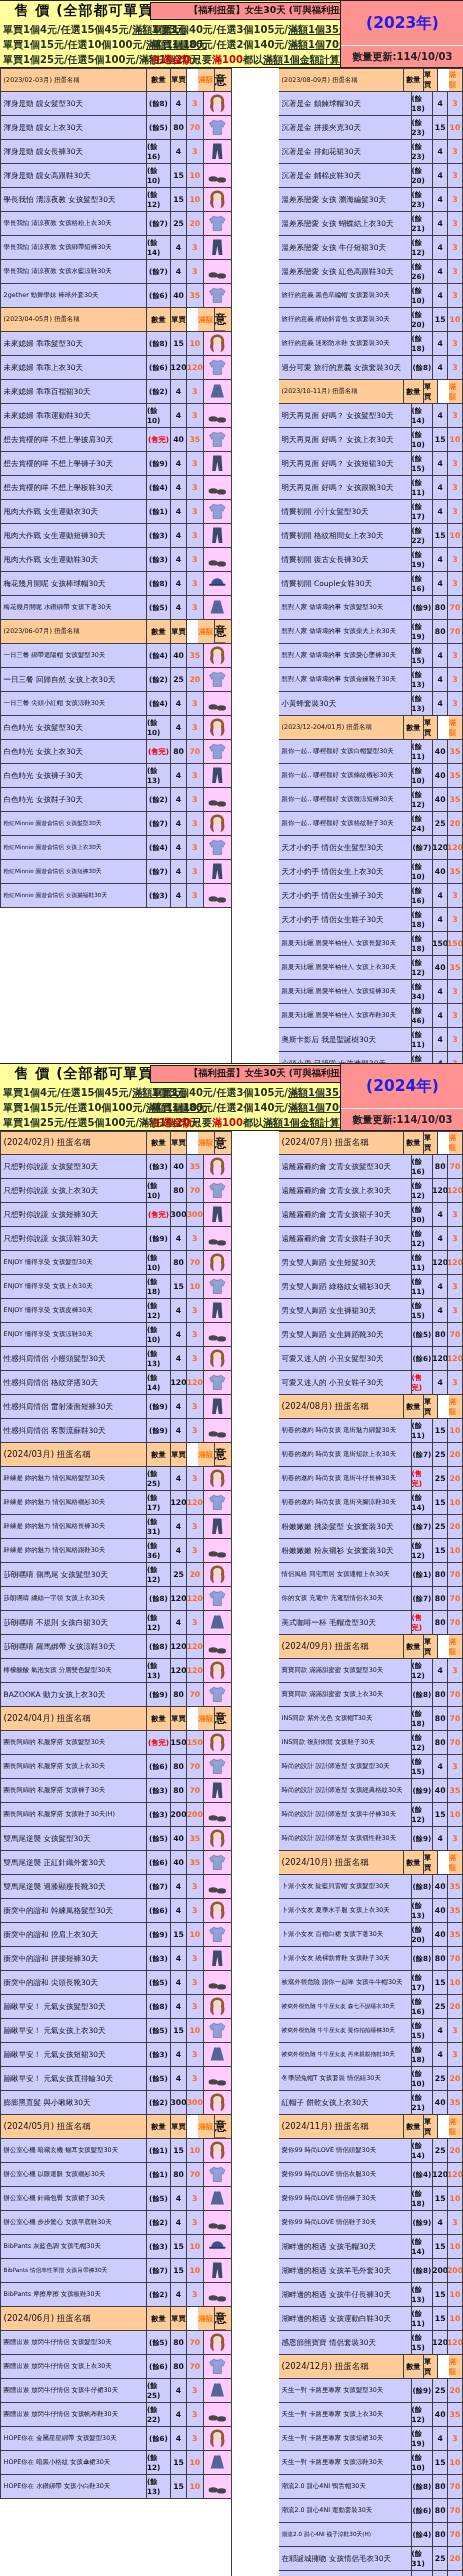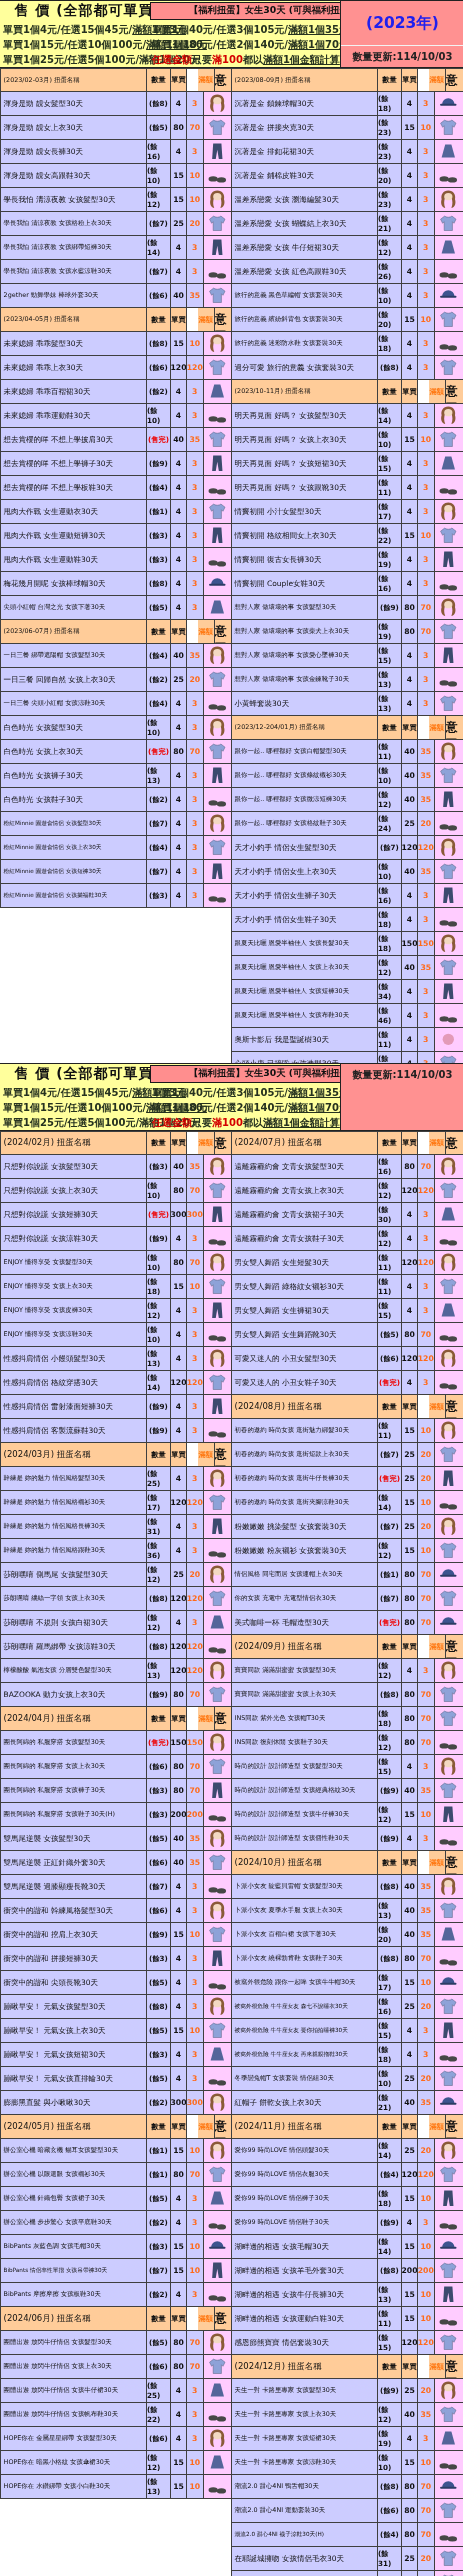--- a/index.html
+++ b/index.html
@@ -16,21 +16,21 @@
   .plines u{text-decoration:underline;}
   .red{color:#D40000;}
   .side-panel{position:absolute;left:340px;top:0;width:124px;height:68px;background:#FF9191;border-left:1px solid #222;box-sizing:border-box;}
   .year-badge{height:45px;display:flex;align-items:center;justify-content:center;font-size:15.5px;font-weight:bold;color:#2020EE;border-bottom:1px solid #f3f3f3;box-sizing:border-box;}
   .update-line{height:21.6px;display:flex;align-items:center;justify-content:center;font-size:10px;font-weight:bold;color:#222;white-space:nowrap;}
 
   
   .tables{position:relative;width:464px;}
   .coltable{position:absolute;top:0;box-sizing:border-box;border-left:1px solid #3f3f3f;}
   .coltable.leftcol{left:0;width:231px;}
-  .coltable.rightcol{left:231px;width:233px;}
+  .coltable.rightcol{left:231px;width:233px;padding-left:47px;}
   .row{display:flex;height:24px;box-sizing:border-box;border-bottom:1px solid #3f3f3f;}
   .c{box-sizing:border-box;border-right:1px solid #3f3f3f;display:flex;align-items:center;justify-content:center;overflow:hidden;}
   .c.name{width:146px;justify-content:flex-start;padding-left:2.6px;background:#CCCCFF;font-size:7.5px;color:#101010;white-space:nowrap;}
   .c.qty{width:24px;background:#CCCCFF;font-size:7.2px;font-weight:bold;}
   .c.unit{width:16px;background:#CCCCFF;font-size:7.7px;font-weight:bold;}
   .c.full{width:16.5px;background:#CCCCFF;font-size:7.7px;font-weight:bold;color:#FF6A1A;}
   .c.img{flex:1;background:#FFCCFF;border-right:none;}
   .rightcol .c.img{border-right:1px solid #3f3f3f;}
   .ghead .c{background:#FFCC99;color:#111;}
   .ghead .c.name{font-size:8.5px;font-weight:normal;}
@@ -345,21 +345,21 @@
           <div class="c img">
             <span class="thumb">
               <svg viewBox="0 0 40 40" width="20.6" height="20.6">
                 <path d="M8 22 A12 12 0 0 1 32 22 Z" fill="#3d548f"></path>
                 <rect x="4" y="21" width="32" height="4" rx="2" fill="#2c3c66"></rect>
               </svg>
             </span>
           </div>
         </div>
         <div class="row item">
-          <div class="c name shrink1">尖頭小紅帽 台灣之光 女孩下著30天</div>
+          <div class="c name shrink1">梅花幾月開呢 水鑽綁帶 女孩下著30天</div>
           <div class="c qty">(餘5)</div>
           <div class="c unit">4</div>
           <div class="c full">3</div>
           <div class="c img">
             <span class="thumb">
               <svg viewBox="0 0 40 40" width="20.6" height="20.6">
                 <path d="M14 7 L26 7 L33 32 L7 32 Z" fill="#54659a"></path>
               </svg>
             </span>
           </div>
@@ -1078,20 +1078,21 @@
       <div><span>單買1個4元/任選15個45元/</span><u>滿額1個3元</u></div>
       <div><span>單買1個15元/任選10個100元/</span><u>滿額1個10元</u></div>
       <div><span>單買1個25元/任選5個100元/滿額1個20元</span><u></u></div>
     </div>
     <div class="plines right">
       <div><span>單買1個40元/任選3個105元/</span><u>滿額1個35元</u></div>
       <div><span>單買1個80元/任選2個140元/</span><u>滿額1個70元</u></div>
       <div><span class="red">任選金額</span><span>只要</span><span class="red">滿100</span><span>都以</span><u>滿額1個金額計算</u></div>
     </div>
     <div class="side-panel">
+      <div class="year-badge">(2024年)</div>
       <div class="update-line">數量更新:114/10/03</div>
     </div>
   </div>
   <div class="tables" id="tables-s2" style="height:1446px;">
     <div class="coltable leftcol" id="t-s2-left">
         <div class="row ghead gtop">
           <div class="c name">(2024/02月) 扭蛋名稱</div>
           <div class="c qty">數量</div>
           <div class="c unit">單買</div>
           <div class="c full">滿額</div>

